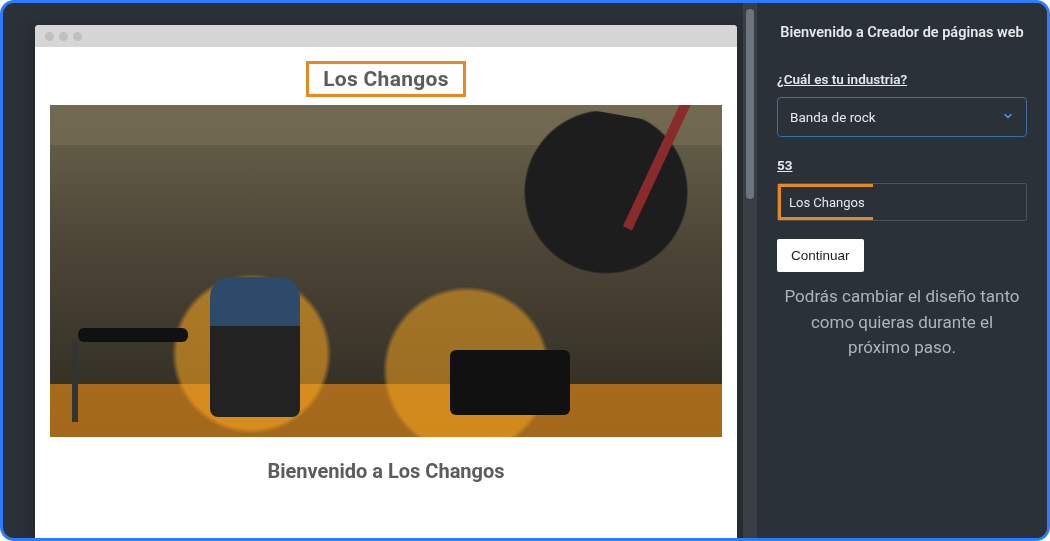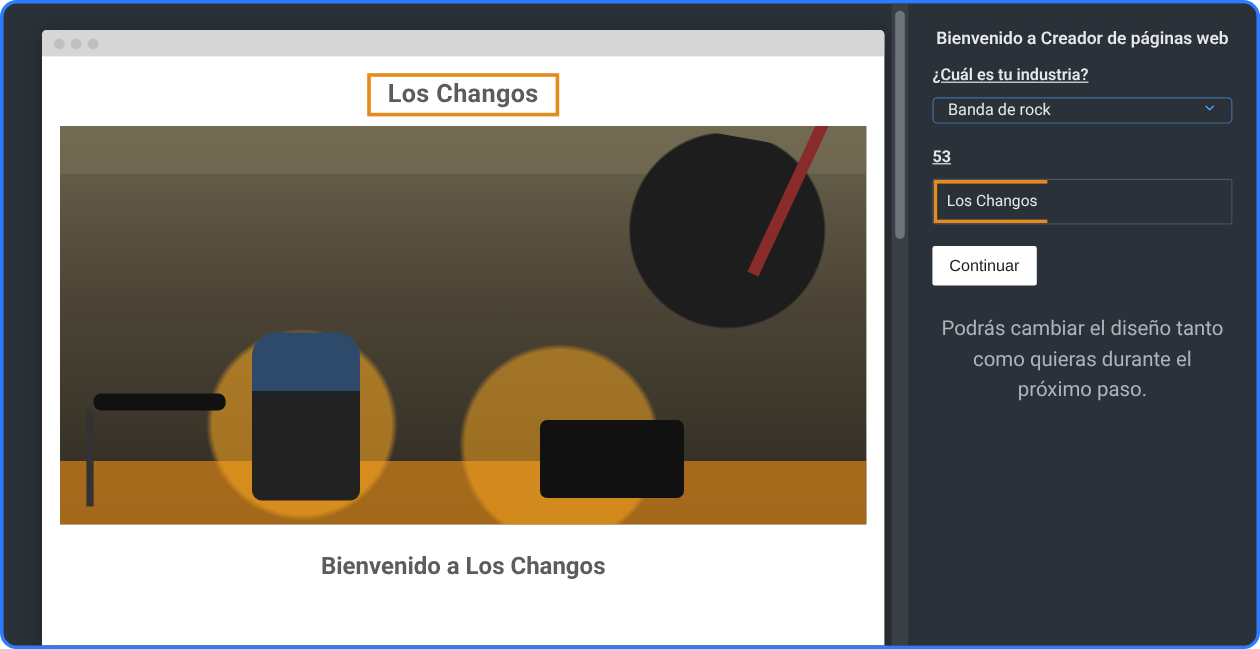--- a/index.html
+++ b/index.html
@@ -136,38 +136,38 @@
       color: #e6e8eb;
       padding: 20px 20px 0 20px;
       display: flex;
       flex-direction: column;
     }
     .sidebar-title {
       text-align: center;
       font-size: 14.5px;
       font-weight: 600;
       line-height: 1.4;
-      margin-bottom: 12px;
+      margin-bottom: 28px;
     }
     .field-label {
       font-size: 13.5px;
       font-weight: 600;
       margin-bottom: 10px;
       display: flex;
       justify-content: space-between;
       align-items: baseline;
       text-decoration: underline;
     }
     .field-label .count {
       font-weight: 700;
     }
     .select-box {
       border: 1px solid #3f6fa3;
       border-radius: 4px;
-      height: 22px;
+      height: 40px;
       display: flex;
       align-items: center;
       justify-content: space-between;
       padding: 0 12px;
       font-size: 13.5px;
       color: #e6e8eb;
       background: #2b3138;
       margin-bottom: 20px;
       cursor: pointer;
     }
@@ -201,21 +201,21 @@
     .continue-btn {
       align-self: flex-start;
       background: #ffffff;
       color: #1d1d1d;
       border: none;
       font-size: 13.5px;
       font-weight: 400;
       padding: 9px 14px;
       border-radius: 2px;
       cursor: pointer;
-      margin-bottom: 24px;
+      margin-bottom: 12px;
     }
     .helper-text {
       font-size: 17px;
       color: #aeb4bc;
       text-align: center;
       line-height: 1.5;
       padding: 0 4px;
     }
   </style>
 </head>

